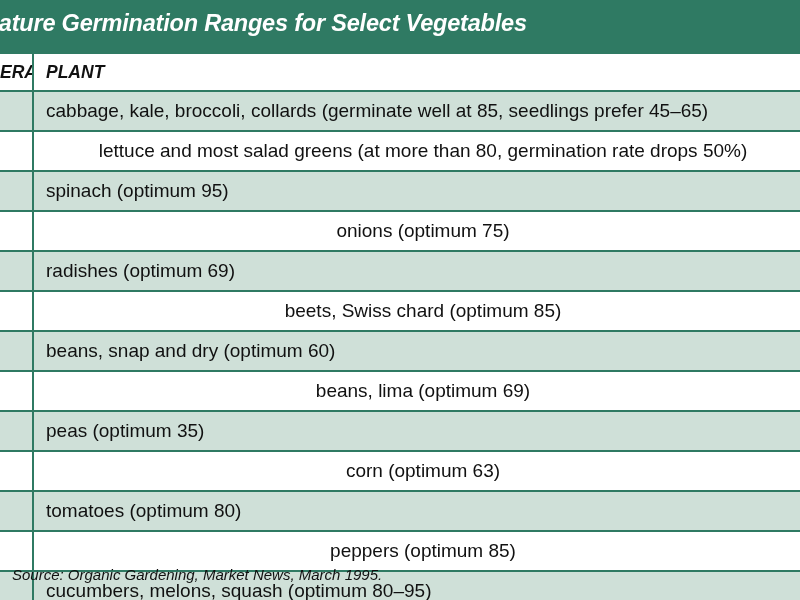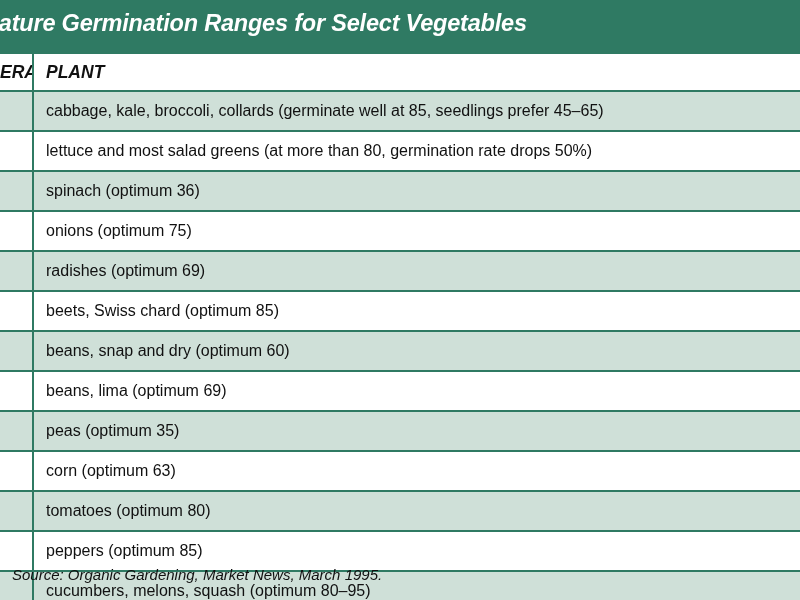--- a/index.html
+++ b/index.html
@@ -48,21 +48,21 @@
   }
 
   table.data col.c-temp { width: 140px; }
   table.data col.c-plant { width: 768px; }
 
   table.data th,
   table.data td {
     border: 2px solid #2f7a63;
     padding: 0 0 0 12px;
     height: 38px;
-    font-size: 16px;
+    font-size: 19px;
     color: #111111;
     text-align: left;
     vertical-align: middle;
     overflow: hidden;
     white-space: nowrap;
   }
 
   table.data thead th {
     font-style: italic;
     font-weight: bold;
@@ -70,20 +70,21 @@
     background: #ffffff;
     height: 36px;
   }
 
   tr.shade td {
     background: #cfe0d8;
   }
 
   tr.plain td {
     background: #ffffff;
+    text-align: center;
   }
 
   .footnote {
     position: absolute;
     left: -108px;
     top: 566px;
     width: 908px;
     font-size: 15px;
     font-style: italic;
     color: #111111;
@@ -114,21 +115,21 @@
         <tr class="shade">
           <td>45–95</td>
           <td>cabbage, kale, broccoli, collards (germinate well at 85, seedlings prefer 45–65)</td>
         </tr>
         <tr class="plain">
           <td>40–80</td>
           <td>lettuce and most salad greens (at more than 80, germination rate drops 50%)</td>
         </tr>
         <tr class="shade">
           <td>45–75</td>
-          <td>spinach (optimum 36)</td>
+          <td>spinach (optimum 95)</td>
         </tr>
         <tr class="plain">
           <td>50–95</td>
           <td>onions (optimum 75)</td>
         </tr>
         <tr class="shade">
           <td>45–95</td>
           <td>radishes (optimum 69)</td>
         </tr>
         <tr class="plain">

